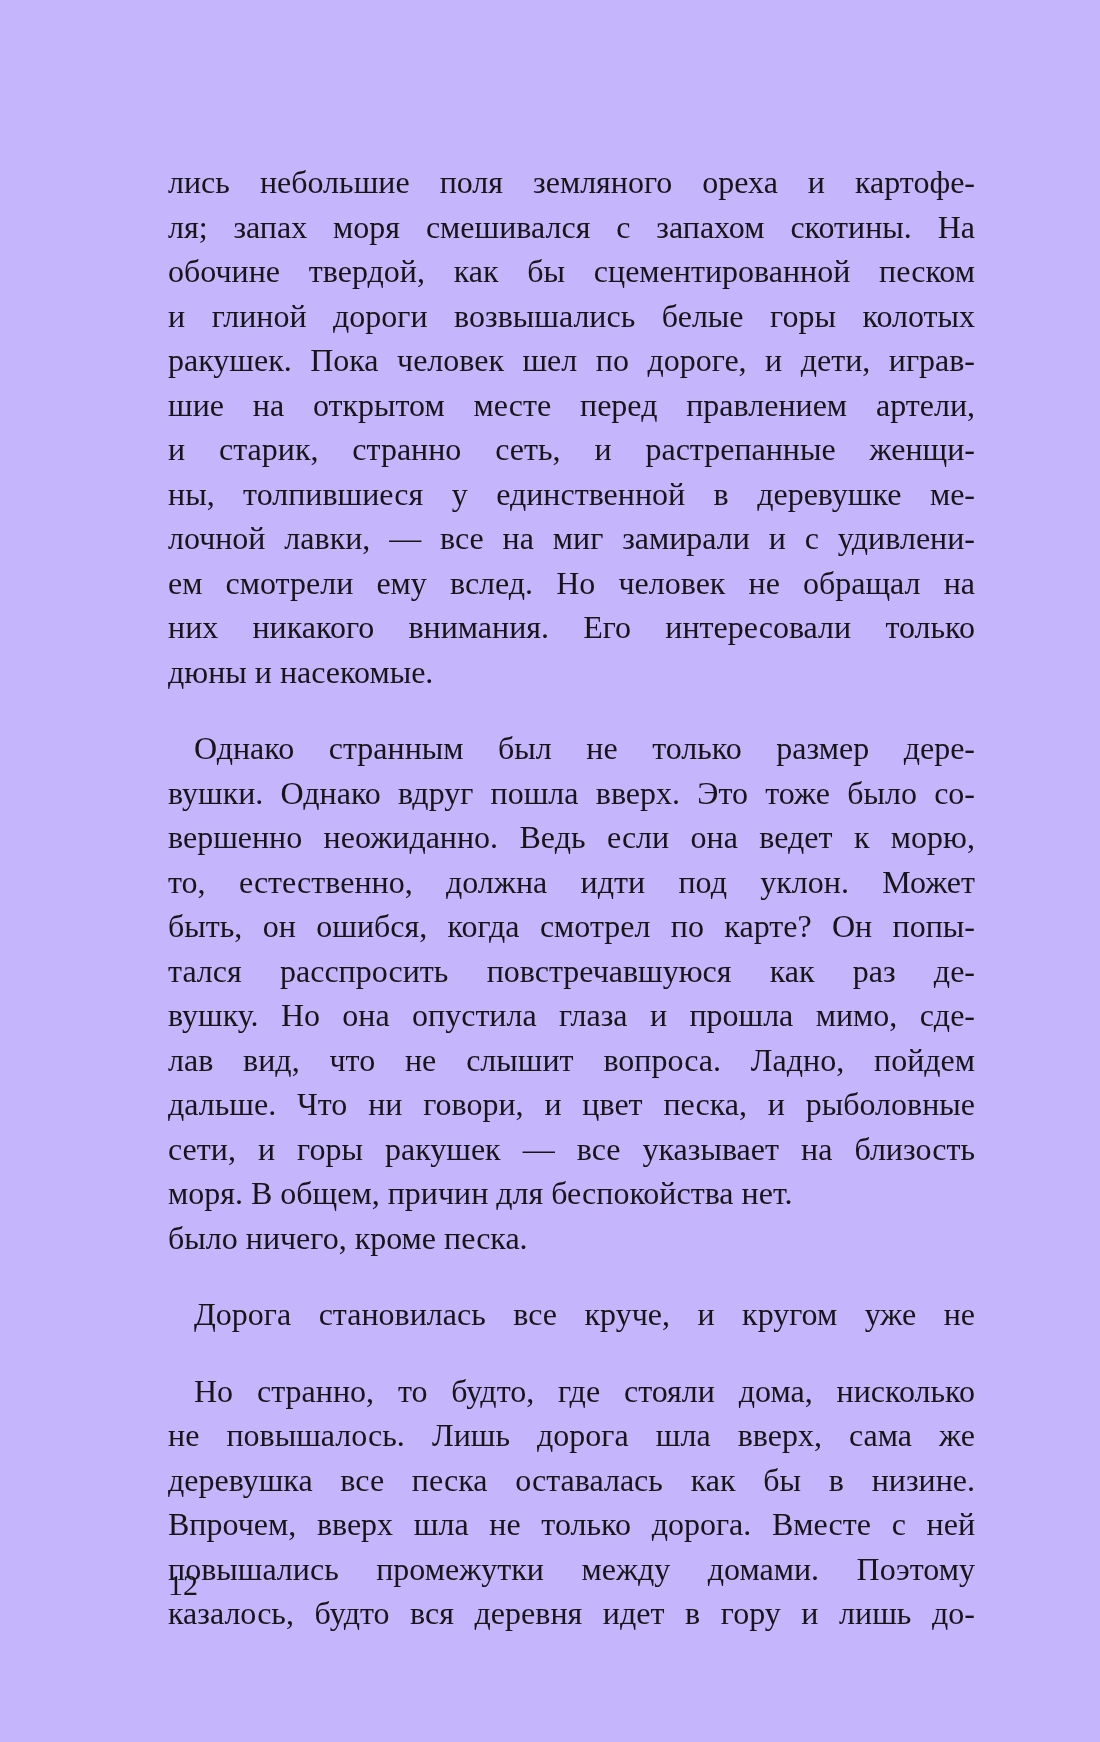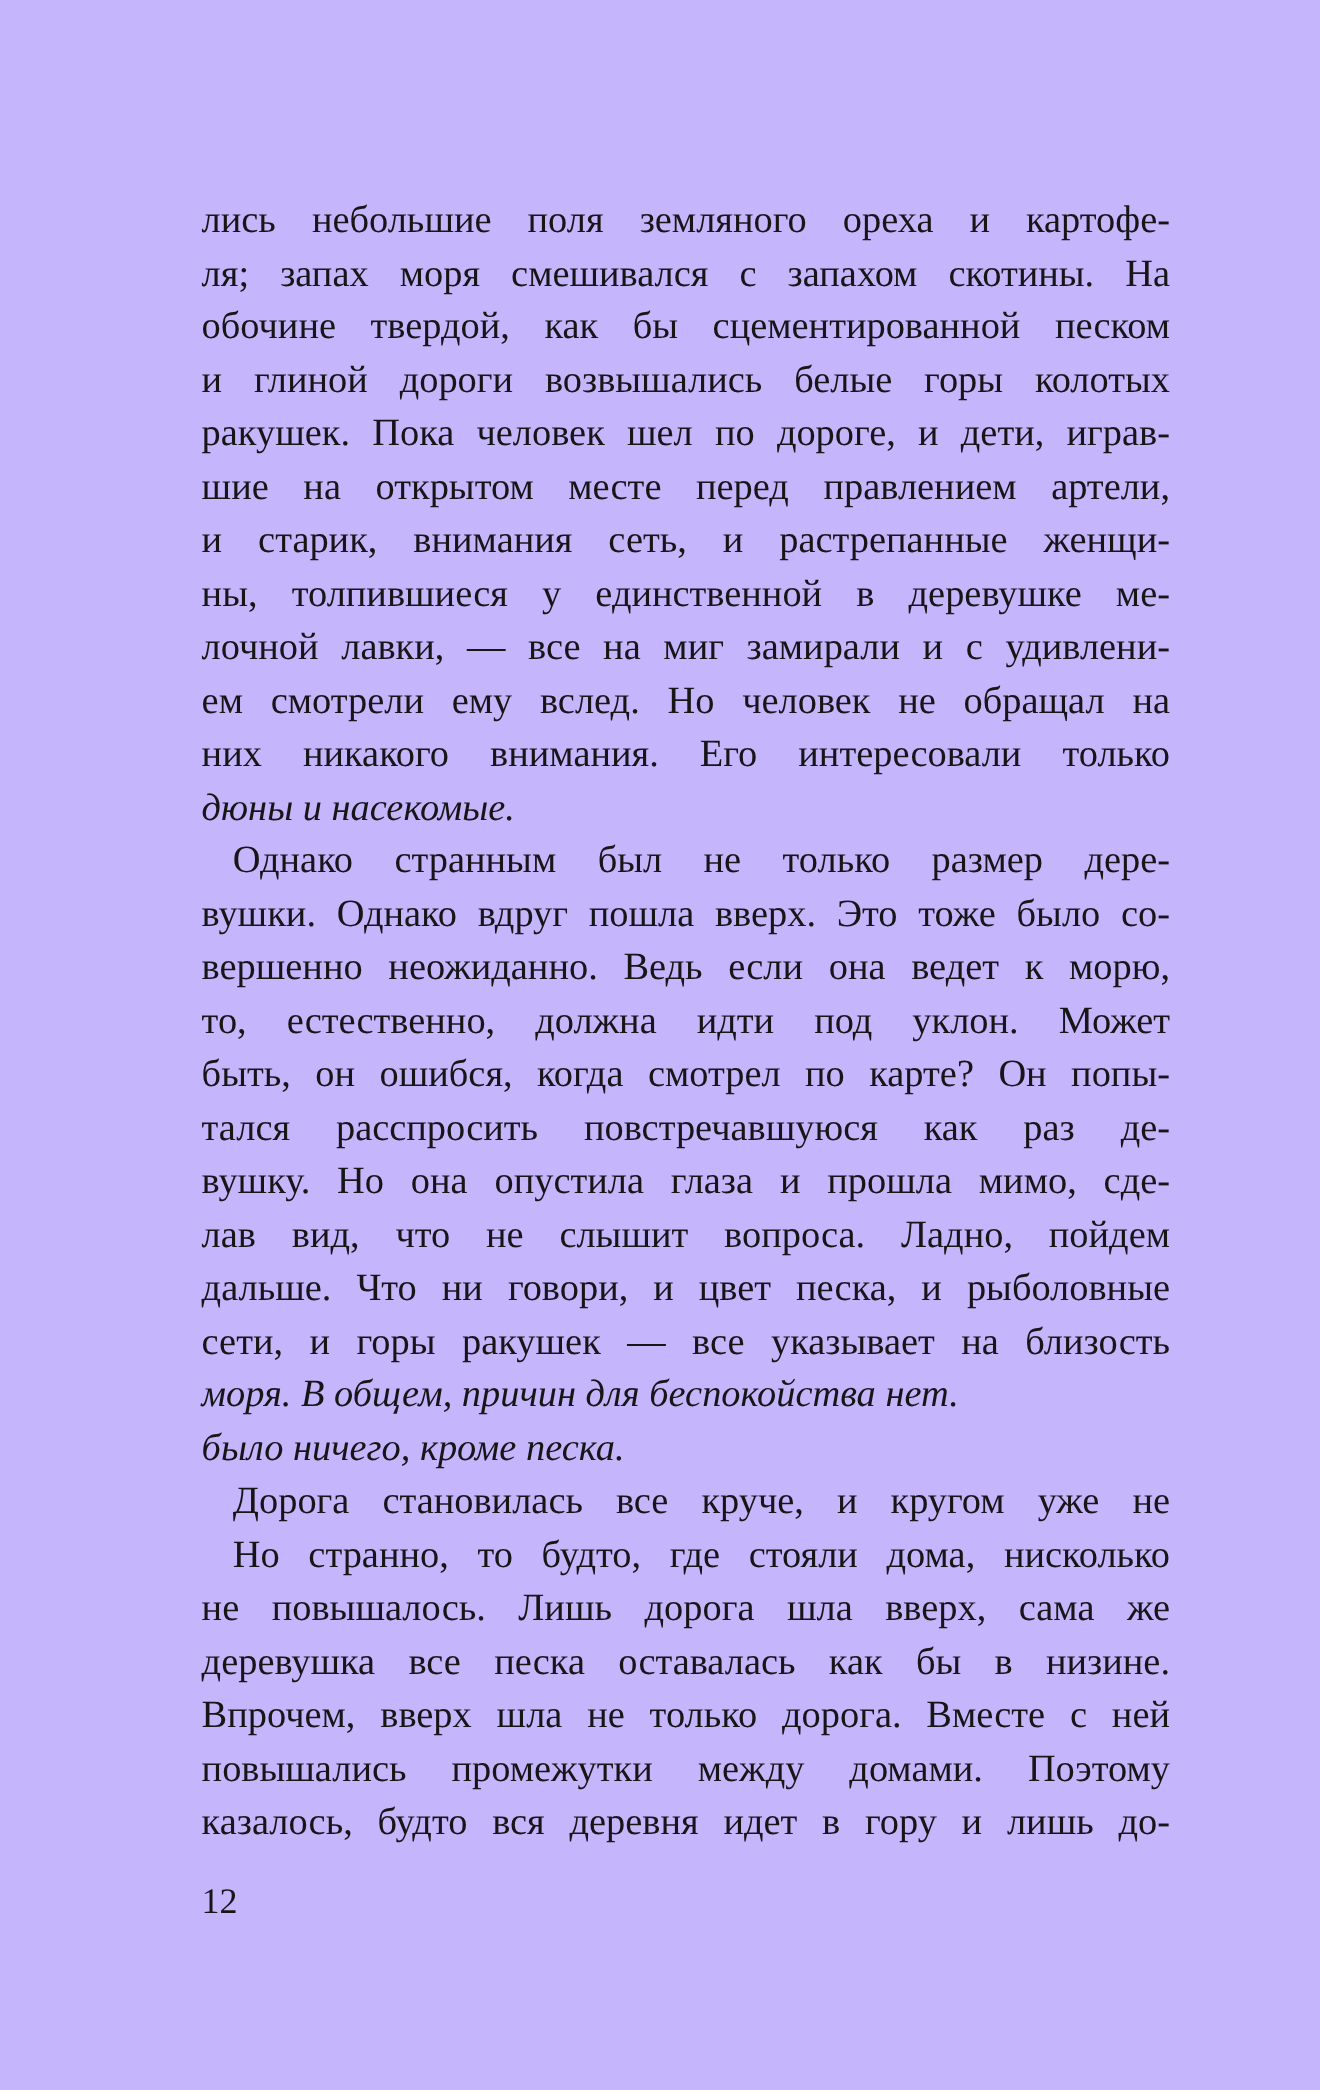--- a/index.html
+++ b/index.html
@@ -25,25 +25,25 @@
   .line {
     font-size: 32px;
     line-height: 44.5px;
     color: #161616;
     text-align: justify;
     text-align-last: justify;
     white-space: normal;
   }
   .line.indent {
     text-indent: 26px;
+    margin-top: 32px;
   }
   .line.no-justify {
     text-align: center;
     text-align-last: left;
-    font-style: italic;
   }
   .page-number {
     position: absolute;
     left: 168px;
     top: 1563px;
     font-size: 30px;
     line-height: 44px;
     color: #161616;
   }
 </style>
@@ -51,21 +51,21 @@
 <body>
 
 <div class="page">
   <main class="text-block">
       <div class="line">лись небольшие поля земляного ореха и картофе-</div>
       <div class="line">ля; запах моря смешивался с запахом скотины. На</div>
       <div class="line">обочине твердой, как бы сцементированной песком</div>
       <div class="line">и глиной дороги возвышались белые горы колотых</div>
       <div class="line">ракушек. Пока человек шел по дороге, и дети, играв-</div>
       <div class="line">шие на открытом месте перед правлением артели,</div>
-      <div class="line">и старик, внимания сеть, и растрепанные женщи-</div>
+      <div class="line">и старик, странно сеть, и растрепанные женщи-</div>
       <div class="line">ны, толпившиеся у единственной в деревушке ме-</div>
       <div class="line">лочной лавки, — все на миг замирали и с удивлени-</div>
       <div class="line">ем смотрели ему вслед. Но человек не обращал на</div>
       <div class="line">них никакого внимания. Его интересовали только</div>
       <div class="line no-justify">дюны и насекомые.</div>
       <div class="line indent">Однако странным был не только размер дере-</div>
       <div class="line">вушки. Однако вдруг пошла вверх. Это тоже было со-</div>
       <div class="line">вершенно неожиданно. Ведь если она ведет к морю,</div>
       <div class="line">то, естественно, должна идти под уклон. Может</div>
       <div class="line">быть, он ошибся, когда смотрел по карте? Он попы-</div>

